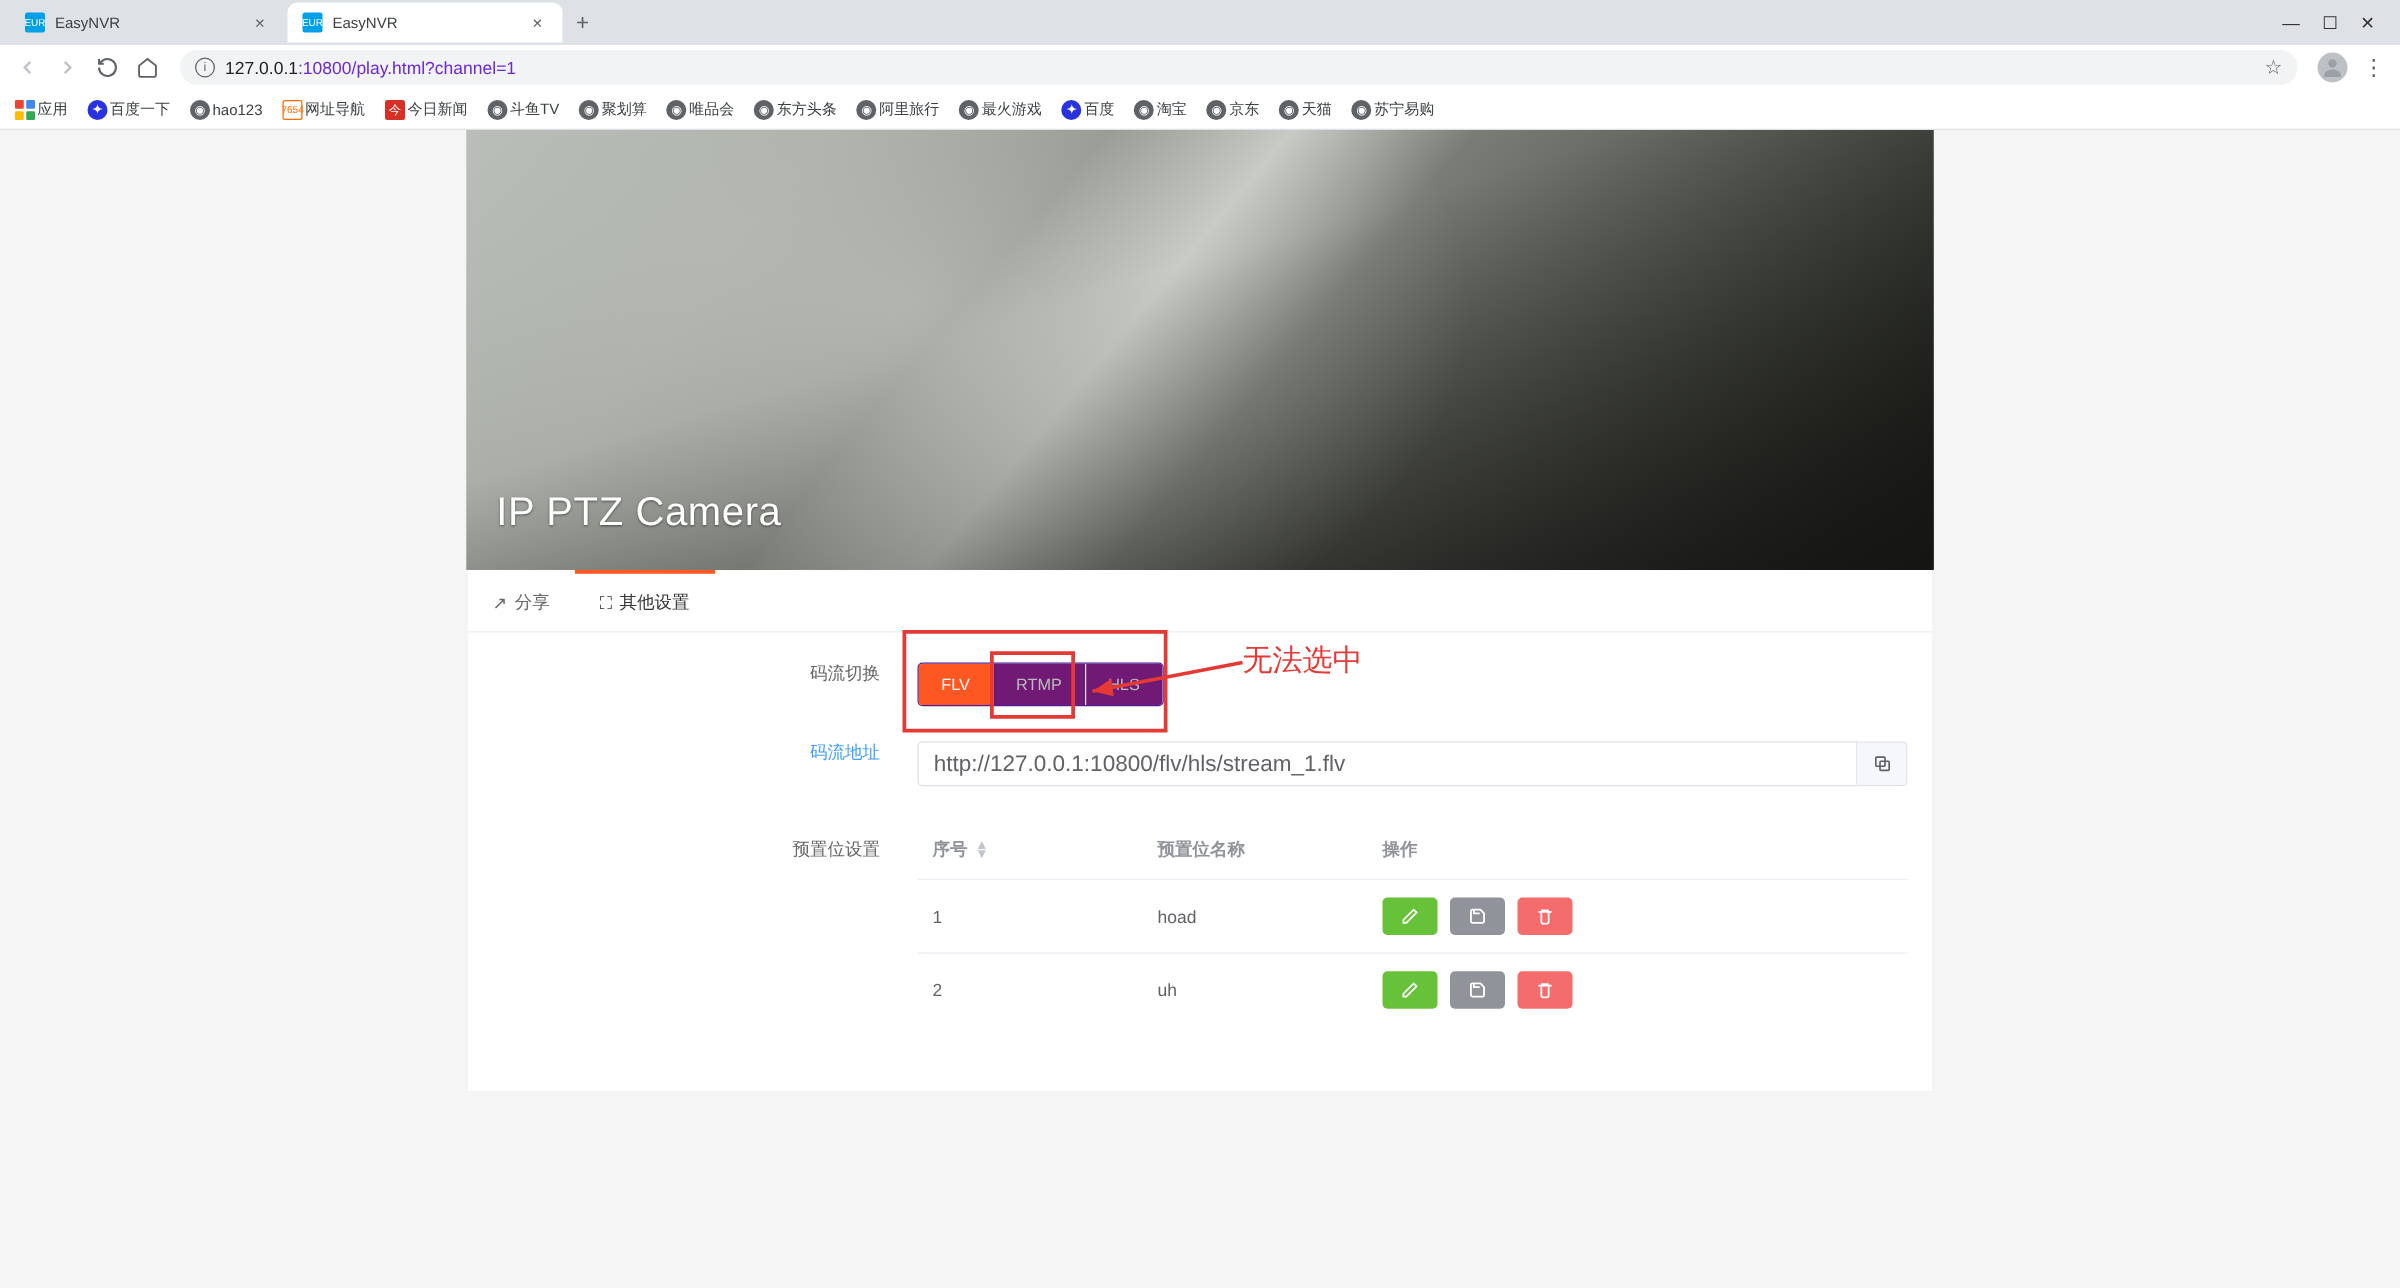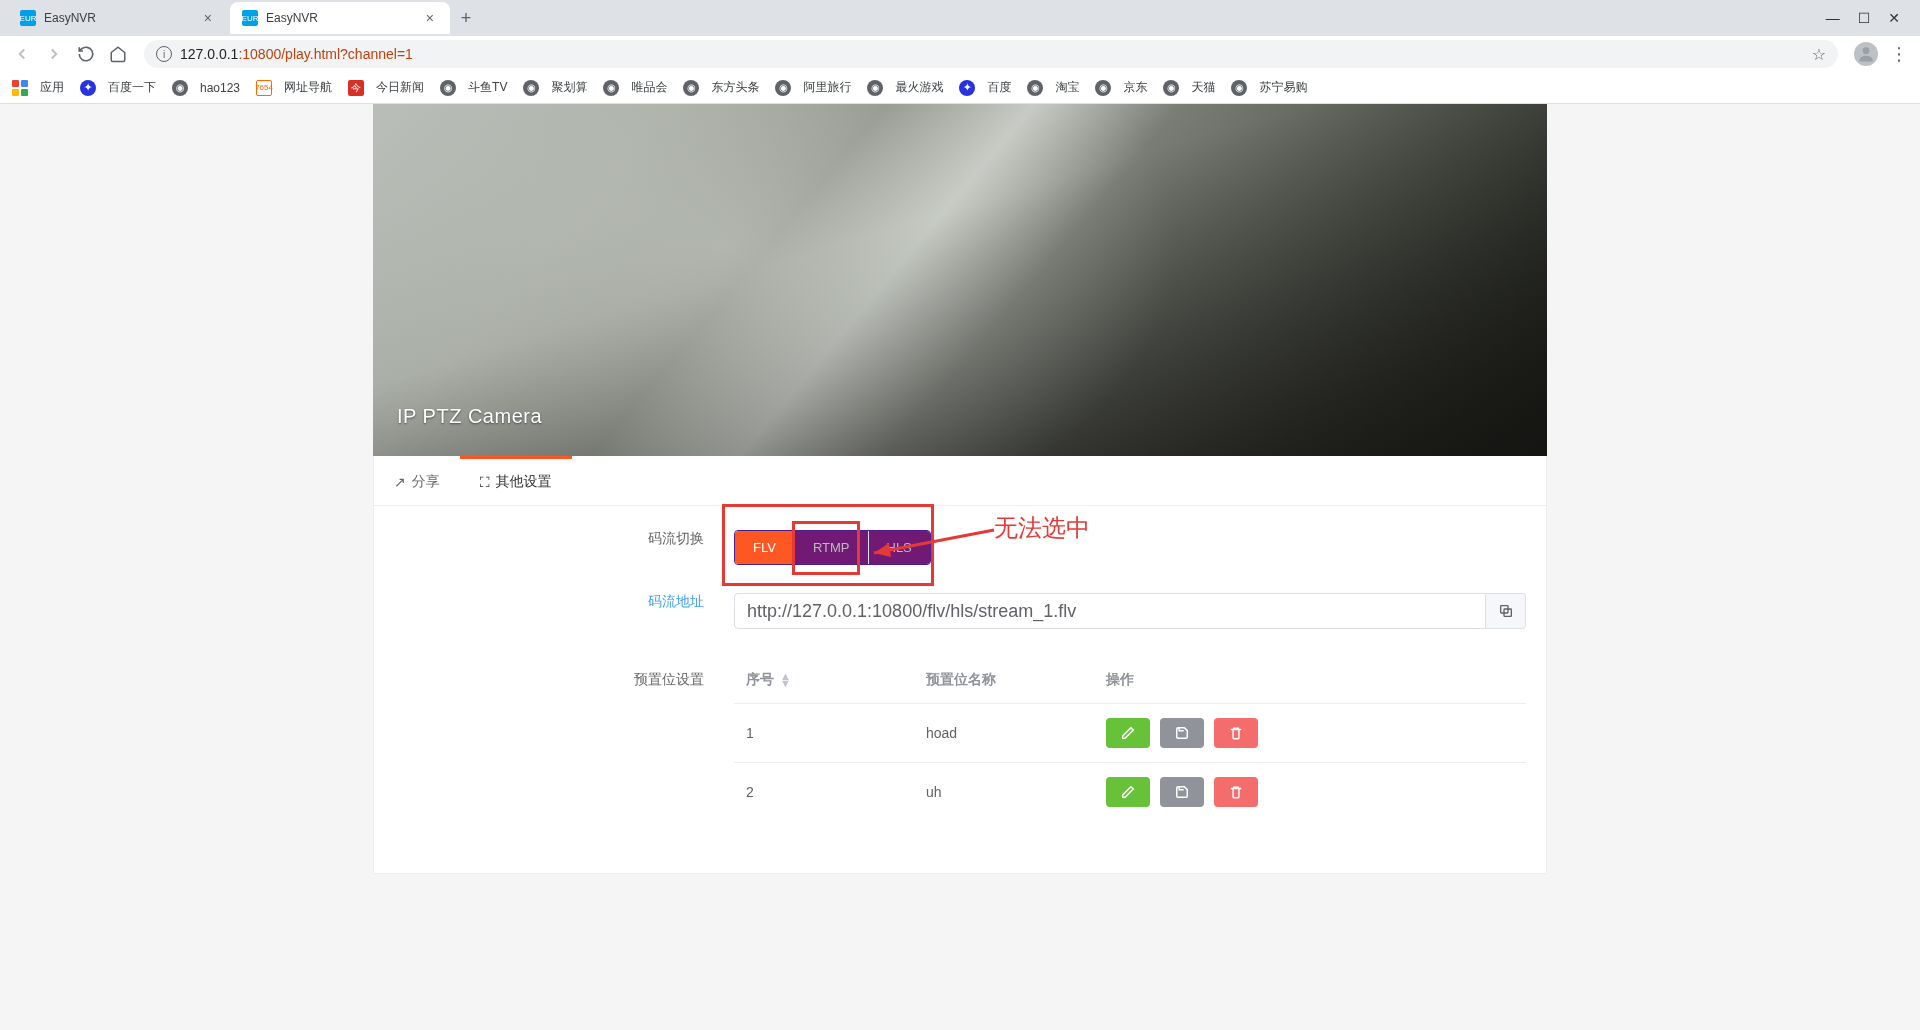--- a/index.html
+++ b/index.html
@@ -17,47 +17,47 @@
 .new-tab { width: 28px; height: 28px; display: flex; align-items: center; justify-content: center; font-size: 18px; color: #5f6368; cursor: pointer; }
 .window-controls { margin-left: auto; display: flex; gap: 18px; padding-right: 12px; }
 .window-controls span { font-size: 14px; color: #333; cursor: pointer; }
 
 .address-bar { display: flex; align-items: center; height: 36px; background: #fff; padding: 0 12px; gap: 12px; }
 .nav-btn { width: 20px; height: 20px; display: flex; align-items: center; justify-content: center; color: #5f6368; cursor: pointer; }
 .nav-btn.disabled { color: #bdc1c6; }
 .url-box { flex: 1; display: flex; align-items: center; height: 28px; background: #f1f3f4; border-radius: 14px; padding: 0 12px; margin: 0 4px; }
 .url-info-icon { width: 16px; height: 16px; border: 1.5px solid #5f6368; border-radius: 50%; display: flex; align-items: center; justify-content: center; font-size: 10px; color: #5f6368; margin-right: 8px; }
 .url-text { font-size: 14px; color: #202124; }
-.url-text .faded { color: #c2410c; }
+.url-text .faded { color: #6d28d9; }
 .star-icon { margin-left: auto; color: #5f6368; font-size: 16px; cursor: pointer; }
 .avatar-icon { width: 24px; height: 24px; border-radius: 50%; background: #bdc1c6; display: flex; align-items: center; justify-content: center; color: #fff; font-size: 14px; }
 .menu-dots { color: #5f6368; font-size: 18px; cursor: pointer; }
 
 .bookmarks-bar { display: flex; align-items: center; height: 32px; background: #fff; padding: 0 12px; gap: 16px; border-bottom: 1px solid #e0e0e0; }
 .apps-icon { width: 16px; height: 16px; display: grid; grid-template-columns: 1fr 1fr; grid-template-rows: 1fr 1fr; gap: 2px; }
 .apps-icon span { background: #ea4335; border-radius: 1px; }
 .apps-icon span:nth-child(2) { background: #4285f4; }
 .apps-icon span:nth-child(3) { background: #fbbc04; }
 .apps-icon span:nth-child(4) { background: #34a853; }
-.bookmark { display: flex; align-items: center; gap: 12px; font-size: 12px; color: #3c4043; cursor: pointer; }
+.bookmark { display: flex; align-items: center; gap: 2px; font-size: 12px; color: #3c4043; cursor: pointer; }
 .bookmark-icon { width: 16px; height: 16px; border-radius: 50%; background: #5f6368; color: #fff; display: flex; align-items: center; justify-content: center; font-size: 10px; }
 .bookmark-icon.globe { background: #5f6368; }
 .bookmark-icon.baidu-paw { background: #2932e1; font-size: 11px;}
 .bookmark-icon.orange-txt { background: #fff; border: 1px solid #ff6a00; color: #ff6a00; border-radius: 2px; font-size: 8px; }
 .bookmark-icon.red-square { background: #d93025; border-radius: 2px; }
 
 
 .page { background: #f5f5f5; min-height: calc(100vh - 104px); padding: 0; }
 .video-wrap { width: 1174px; margin: 0 auto; background: #fff; }
 .video-player { width: 100%; height: 352px; background: linear-gradient(130deg, #b8bdb8 0%, #a5a9a2 20%, #8a8d85 35%, #c8cbc5 45%, #7a7d76 55%, #5a5d56 70%, #3a3d36 85%, #1a1d16 100%); position: relative; overflow: hidden; }
 .video-player::before { content: ""; position: absolute; inset: 0; background:
   radial-gradient(ellipse 900px 600px at 30% 40%, rgba(200,205,198,0.6) 0%, rgba(0,0,0,0) 50%),
   linear-gradient(to bottom right, rgba(0,0,0,0) 40%, rgba(20,20,18,0.9) 100%);
 }
-.video-title { position: absolute; left: 24px; bottom: 28px; color: #fff; font-size: 20px; font-family: Arial, sans-serif; letter-spacing: 0.5px; text-shadow: 0 1px 2px rgba(0,0,0,0.5); }
+.video-title { position: absolute; left: 24px; bottom: 28px; color: #fff; font-size: 32px; font-family: Arial, sans-serif; letter-spacing: 0.5px; text-shadow: 0 1px 2px rgba(0,0,0,0.5); }
 
 .panel { width: 1174px; margin: 0 auto; background: #fff; border: 1px solid #eee; border-top: none; }
 .panel-tabs { display: flex; border-bottom: 1px solid #eee; }
 .panel-tab { padding: 14px 20px; font-size: 14px; color: #666; cursor: pointer; border-top: 3px solid transparent; display: flex; align-items: center; gap: 6px; }
 .panel-tab.active { color: #333; border-top-color: #ff5722; }
 
 .form-area { padding: 24px 0 24px 0; }
 .form-row { display: flex; align-items: flex-start; margin-bottom: 28px; }
 .form-label { width: 360px; text-align: right; padding-right: 30px; font-size: 14px; color: #666; }
 .form-label.link { color: #409eff; cursor: pointer; }

